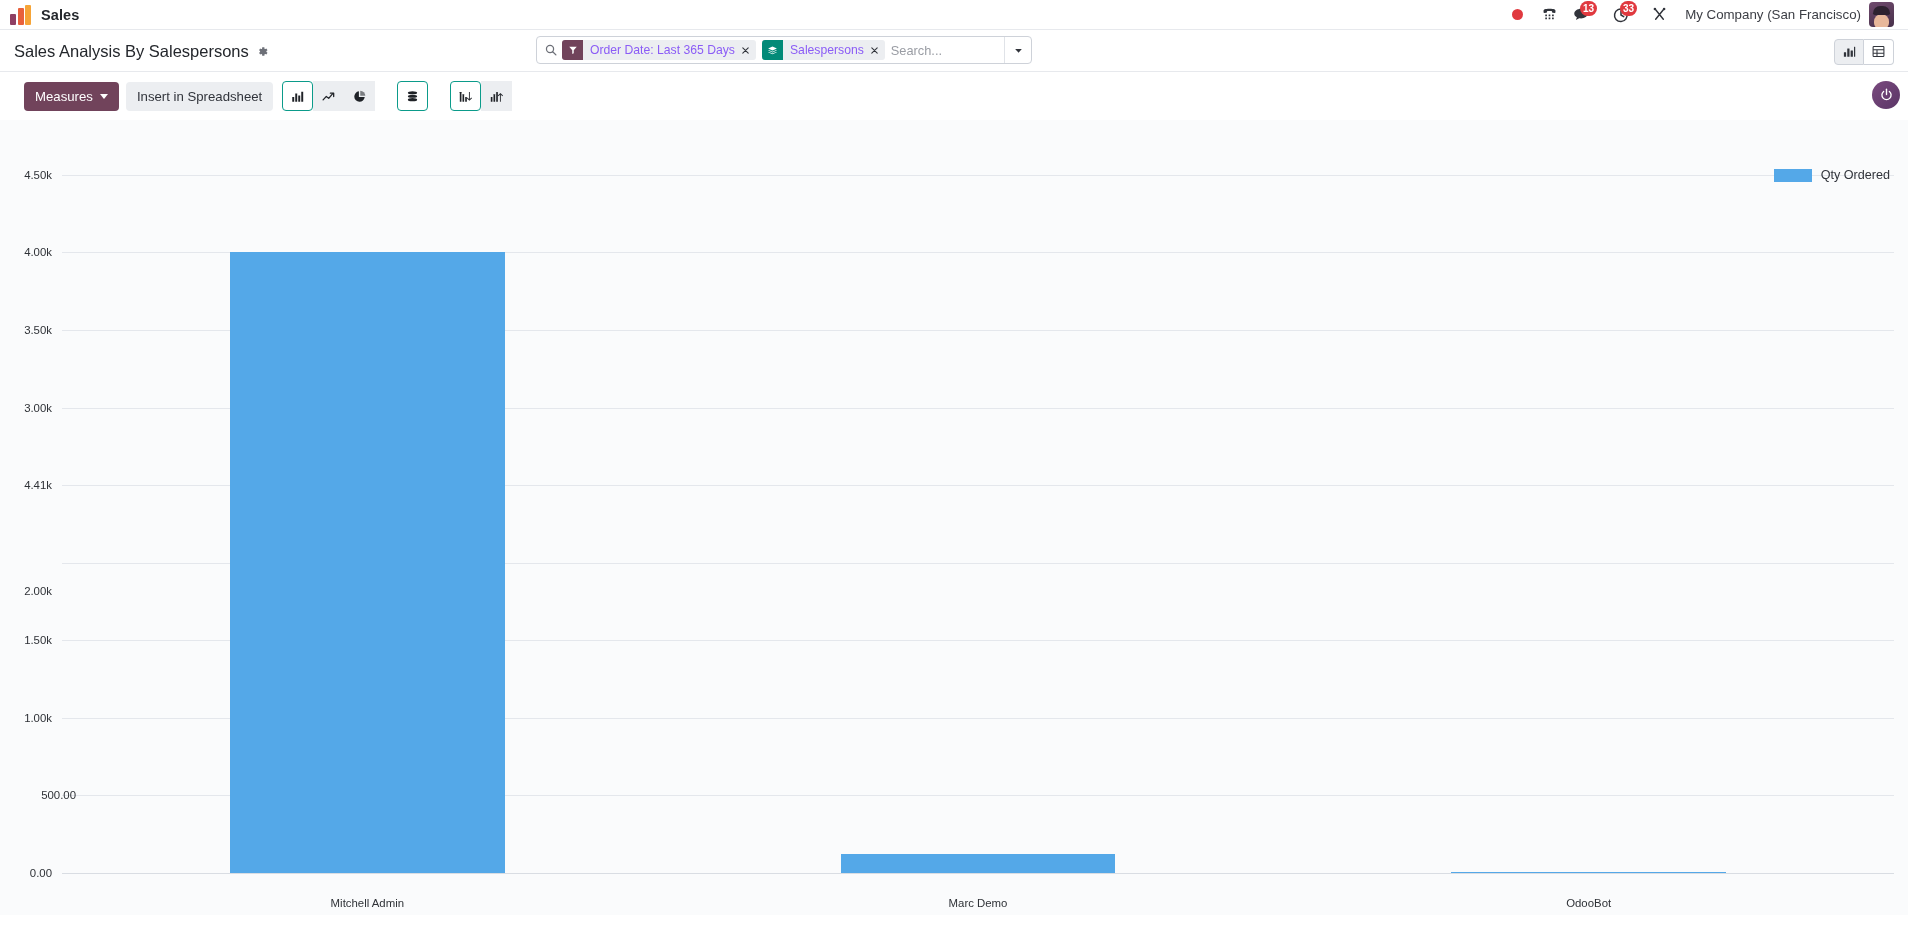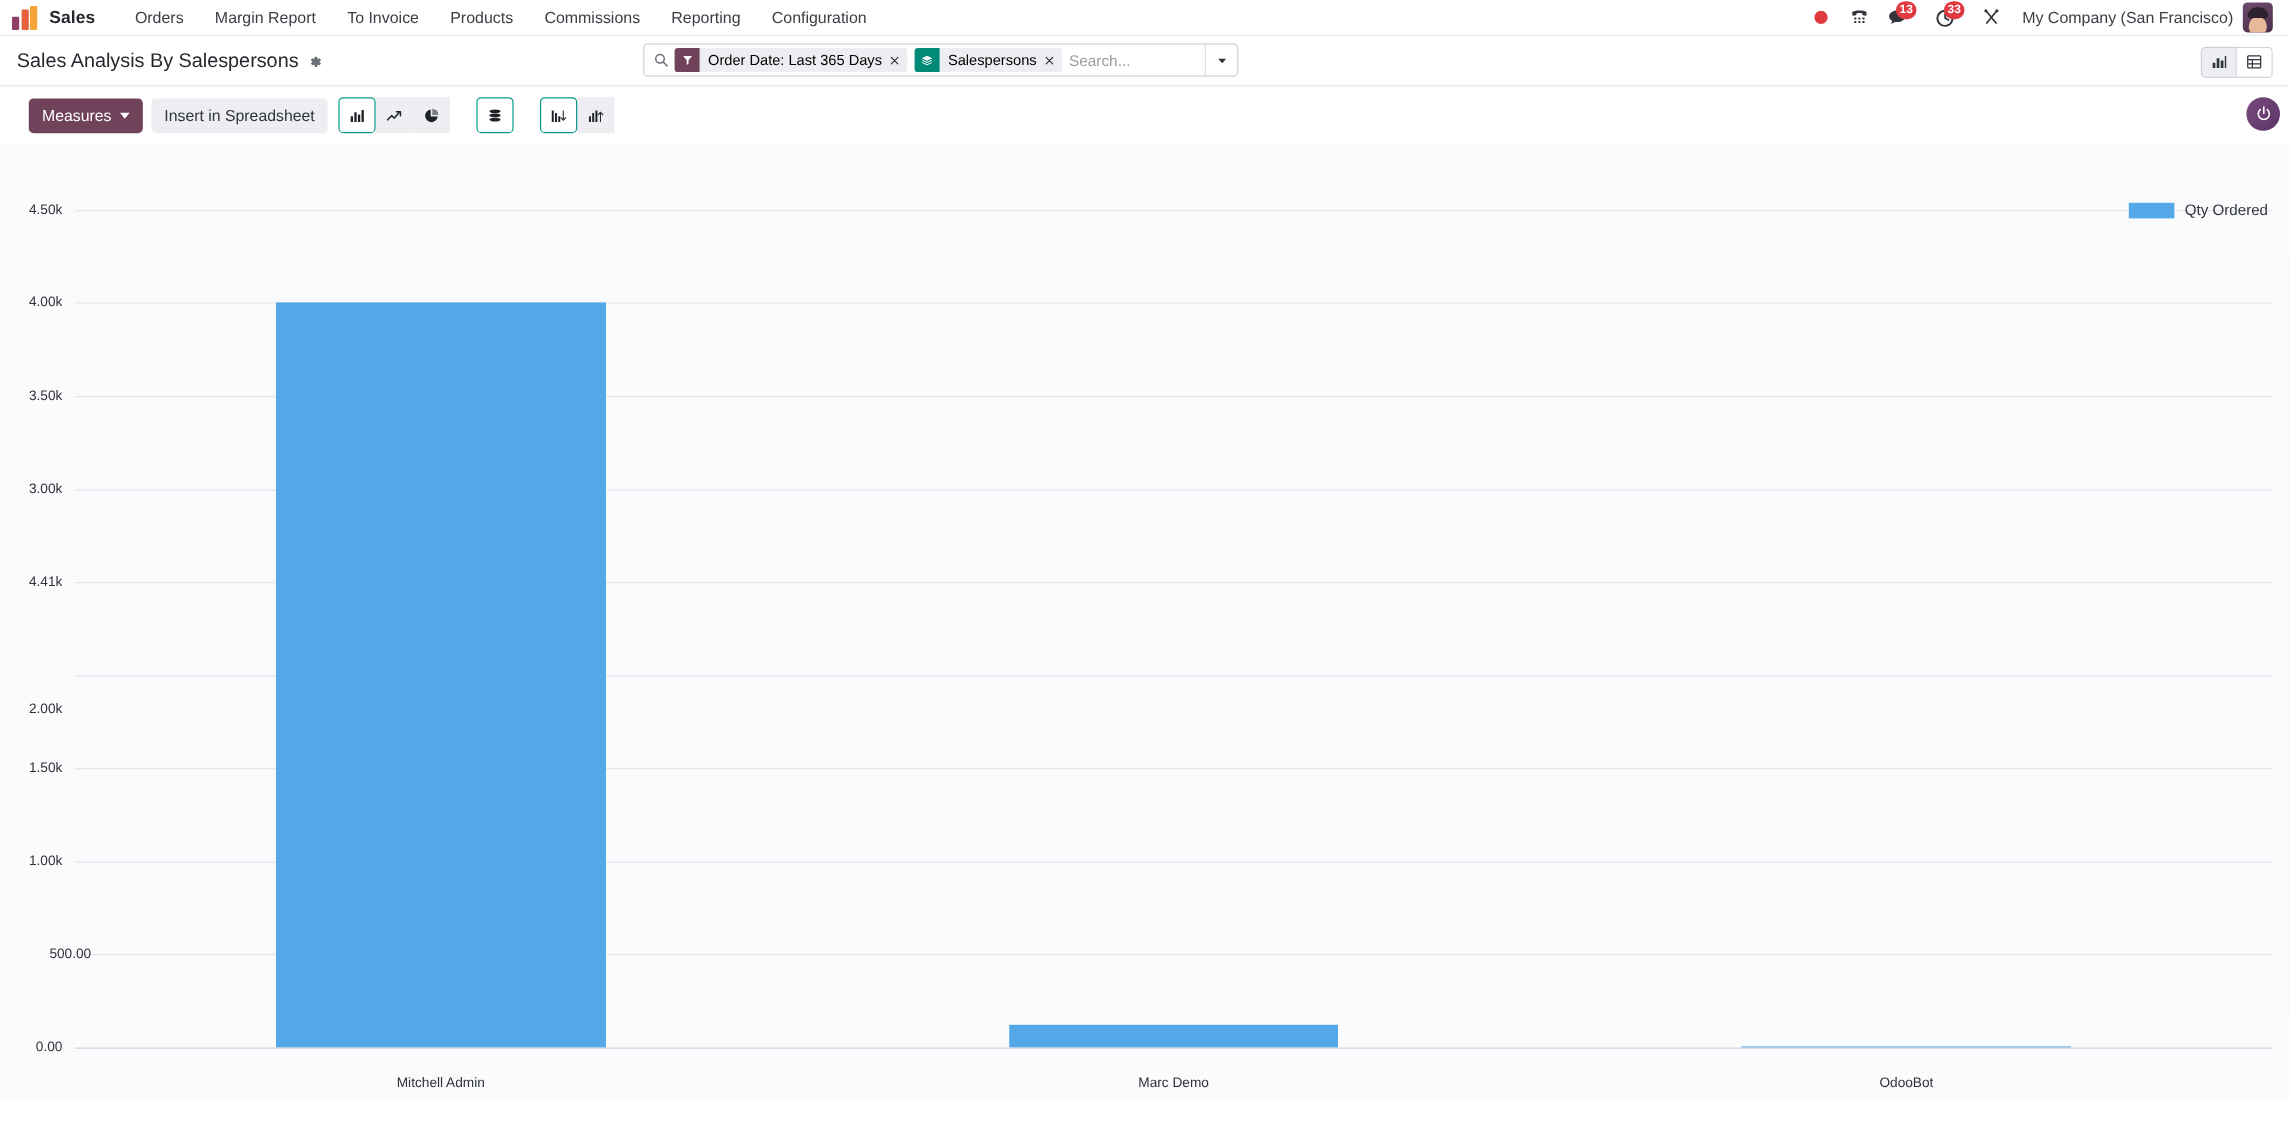--- a/index.html
+++ b/index.html
@@ -169,21 +169,21 @@
   .facet-ico {
     display: flex; align-items: center; justify-content: center;
     width: 21px;
     color: #fff;
   }
   .facet-ico.filter { background: #71435b; }
   .facet-ico.group { background: #028a78; }
   .facet-label {
     display: flex; align-items: center;
     padding: 0 5px 0 7px;
-    color: #000000;
+    color: #8b5cf6;
     white-space: nowrap;
   }
   .facet-x {
     display: flex; align-items: center; justify-content: center;
     padding: 0 6px 0 1px;
     color: #31343b;
     font-size: 13px;
   }
   .search-input {
     border: 0;
@@ -359,29 +359,20 @@
 <body>
 
 <div class="navbar">
   <div class="brand-logo">
     <i class="bl1"></i>
       <i class="bl2"></i>
       <i class="bl3"></i>
   </div>
   <div class="app-name">Sales</div>
 
-  <div class="menu-list">
-    <div class="menu-item">Orders</div>
-    <div class="menu-item">Margin Report</div>
-    <div class="menu-item">To Invoice</div>
-    <div class="menu-item">Products</div>
-    <div class="menu-item">Commissions</div>
-    <div class="menu-item">Reporting</div>
-    <div class="menu-item">Configuration</div>
-  </div>
 
   <div class="nav-right">
     <div class="sys-icon">
       <span class="rec-dot"></span>
     </div>
     <div class="sys-icon">
       <svg width="17" height="17" viewBox="0 0 20 20" fill="currentColor">
         <path d="M3 5.4c0-1 1.6-2.1 7-2.1s7 1.1 7 2.1v2c0 .7-.5 1-1 .9l-2.4-.4c-.5-.1-.8-.5-.8-1V6c-1.7-.3-3.9-.3-5.6 0v.9c0 .5-.3.9-.8 1L4 8.3c-.5.1-1-.2-1-.9z"></path>
         <rect x="5" y="10" width="2" height="2" rx=".3"></rect>
           <rect x="9" y="10" width="2" height="2" rx=".3"></rect>

